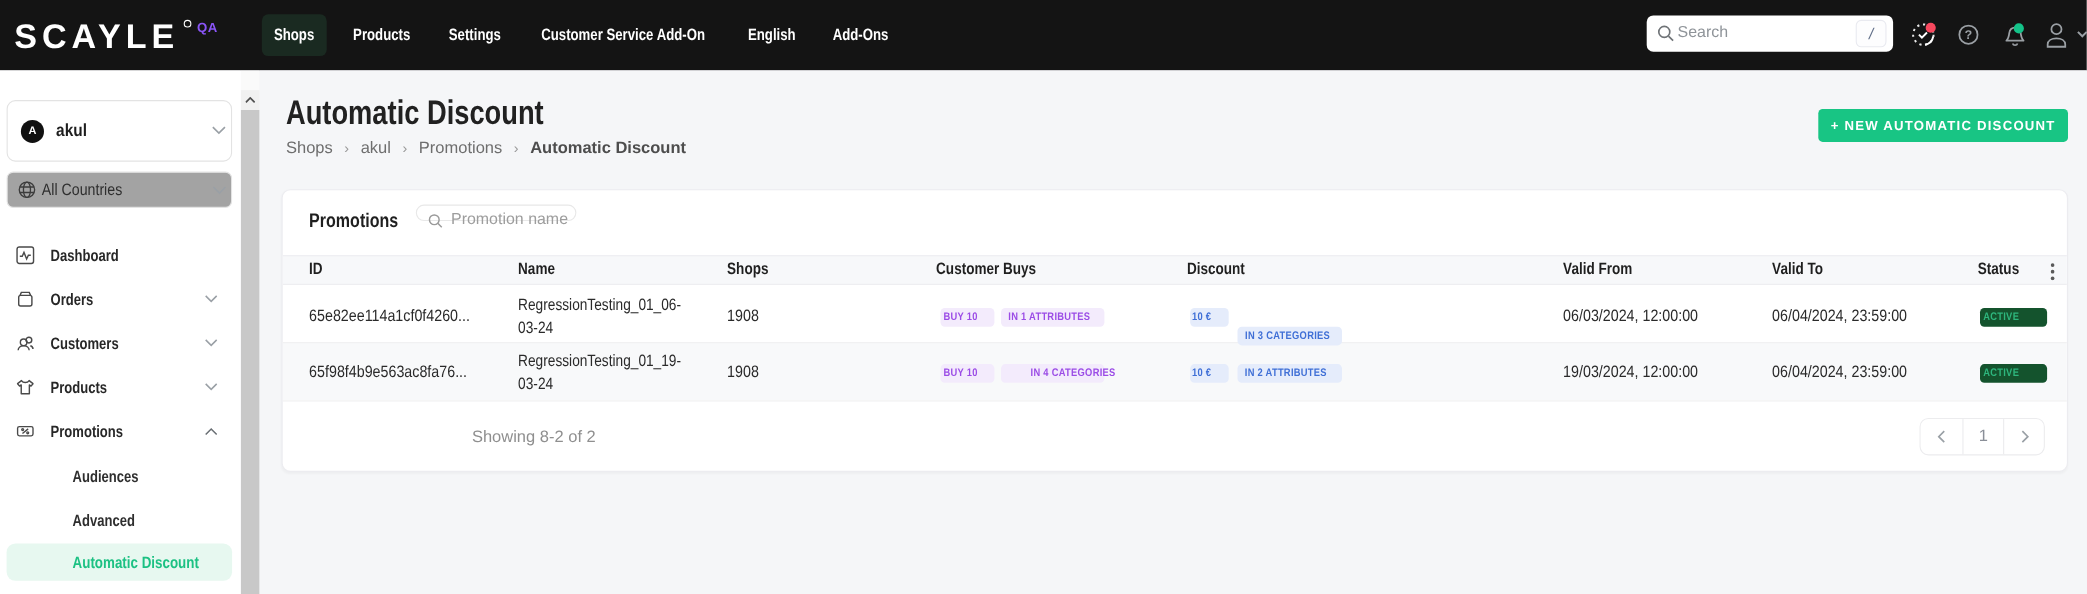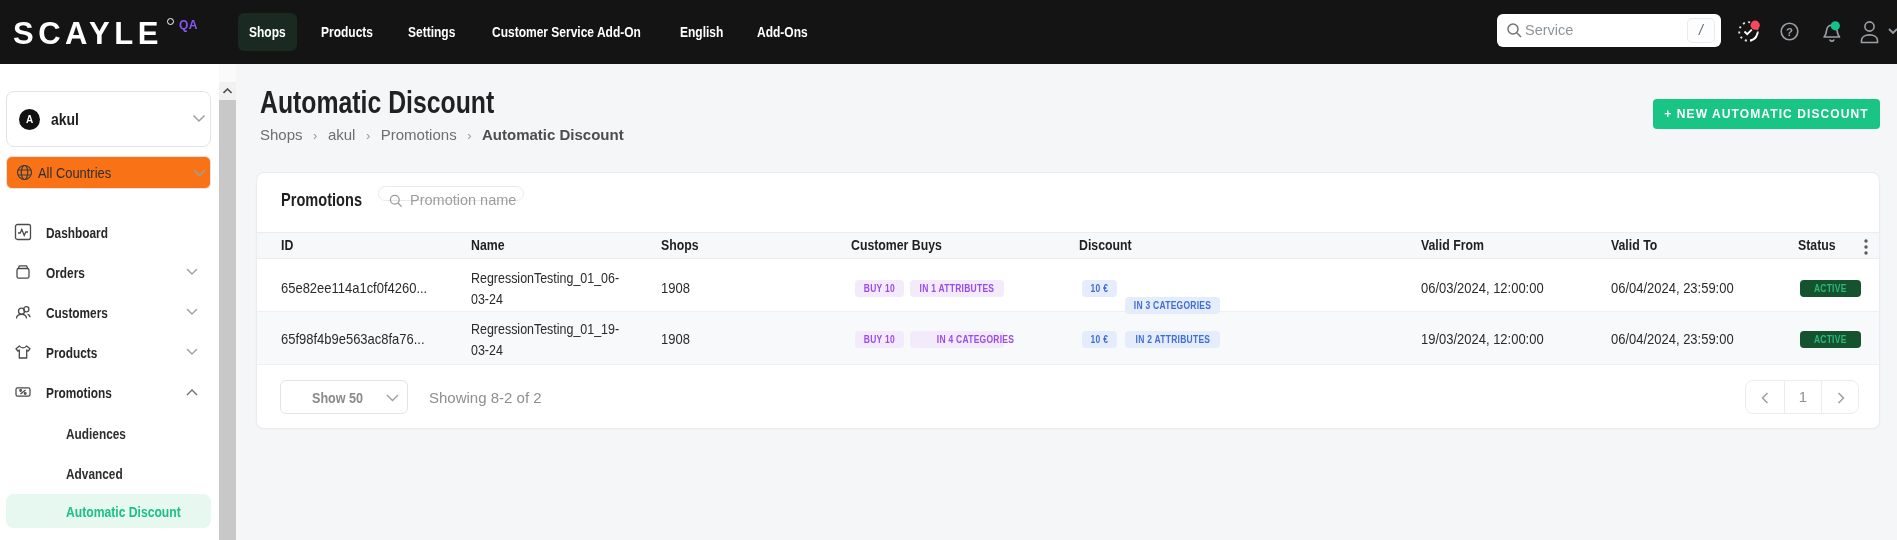--- a/index.html
+++ b/index.html
@@ -16,21 +16,21 @@
   
   #search { position:absolute; left:1497px; top:14px; width:224px; height:33px; background:#fff; border-radius:6px; }
   #search .ph { position:absolute; left:28px; top:8px; font-size:14.5px; color:#8f9499; }
   #slash { position:absolute; left:190px; top:4px; width:28px; height:25px; border:1px solid #e9eaf0; border-radius:5px; color:#5f6d87; font-size:14px; text-align:center; line-height:23px; font-style:italic; background:#fdfdfe;}
 
   
   #sidebar { position:absolute; left:0; top:64px; width:219px; height:476px; background:#fff; }
   #acctbox { position:absolute; left:6px; top:27px; width:205px; height:56px; border:1px solid #e3e3e3; border-radius:8px; background:#fff; }
   #avatar { position:absolute; left:12px; top:17px; width:21px; height:21px; background:#111; border-radius:50%; color:#fff; font-size:10px; font-weight:bold; text-align:center; line-height:21px; }
   #acctname { position:absolute; left:44px; top:19px; font-size:16px; font-weight:bold; color:#1e1e1e; transform:scaleX(0.875); transform-origin:0 50%; }
-  #cntrybox { position:absolute; left:6px; top:92px; width:205px; height:33px; border:1px solid #e3e3e3; border-radius:6px; background:#f97316; }
+  #cntrybox { position:absolute; left:6px; top:92px; width:205px; height:33px; border:1px solid #e3e3e3; border-radius:6px; background:#a3a3a3; }
   #cntrylbl { position:absolute; left:31px; top:7px; font-size:15px; color:#2e2e2e; transform:scaleX(0.86); transform-origin:0 50%; }
   .mitem { position:absolute; left:46px; font-size:15px; font-weight:bold; color:#272727; transform:scaleX(0.79); transform-origin:0 50%; }
   .msub { position:absolute; left:66px; font-size:15px; font-weight:bold; color:#2e2e2e; transform:scaleX(0.79); transform-origin:0 50%; }
   #activepill { position:absolute; left:6px; top:430px; width:205px; height:34px; background:#e7f8f0; border-radius:8px; }
   #activepill span { position:absolute; left:60px; top:9px; font-size:15px; font-weight:bold; color:#1cc183; transform:scaleX(0.81); transform-origin:0 50%; white-space:nowrap; }
 
   
   #sbar { position:absolute; left:219px; top:64px; width:17px; height:476px; background:#fafafa; }
   #sbar-btn { position:absolute; left:0; top:18px; width:17px; height:18px; background:#f1f1f1; }
   #sbar-thumb { position:absolute; left:0; top:36px; width:17px; height:440px; background:#c8c8c8; }
@@ -47,21 +47,21 @@
   #card { position:absolute; left:20px; top:108px; width:1624px; height:257px; background:#fff; border:1px solid #ececf0; border-radius:8px; box-shadow:0 1px 2px rgba(20,20,40,0.03); }
   #card .inner { position:absolute; left:0; top:0; width:1622px; height:255px; overflow:hidden; border-radius:8px; }
   #cardtitle { position:absolute; left:24px; top:17px; font-size:18px; font-weight:bold; color:#1f1f1f; transform:scaleX(0.81); transform-origin:0 50%; }
   #promo-search { position:absolute; left:121px; top:13px; width:146px; height:15px; border:1px solid #e8e8e8; border-radius:14px; }
   #promo-search span { position:absolute; left:31px; top:5px; font-size:14.5px; color:#9d9d9d; }
   #thead { position:absolute; left:0; top:59px; width:1622px; height:27px; background:#f7f8fa; border-top:1px solid #ededf0; border-bottom:1px solid #ededf0; }
   .th { position:absolute; top:64px; font-size:15px; font-weight:bold; color:#1f1f1f; line-height:16px; transform:scaleX(0.82); transform-origin:0 50%; white-space:nowrap; }
   #row2bg { position:absolute; left:0; top:138px; width:1622px; height:53px; background:#f8f9fa; }
   .rowline { position:absolute; left:0; width:1622px; height:1px; background:#f0f0f1; }
   .td { position:absolute; font-size:15px; color:#2a2a2a; line-height:21px; transform:scaleX(0.865); transform-origin:0 50%; white-space:nowrap; }
-  .badge { position:absolute; height:17px; border-radius:4px; font-size:10px; font-weight:bold; letter-spacing:0.3px; line-height:17px; text-align:center; white-space:nowrap; }
+  .badge { position:absolute; height:17px; border-radius:4px; font-size:10px; font-weight:bold; letter-spacing:0.3px; line-height:17px; white-space:nowrap; }
   .badge i { font-style:normal; display:inline-block; transform:scaleX(0.85); transform-origin:50% 50%; }
   .bpurple { background:#f3ebfc; color:#9b4ce6; }
   .bblue { background:#e5ecfb; color:#3f6fd6; }
   .bgreen { background:#14532d; color:#2eb67d; }
   
   #show50 { position:absolute; left:23px; top:207px; width:128px; height:34px; border:1px solid #e3e3e3; border-radius:6px; }
   #show50 span { position:absolute; left:31px; top:8px; font-size:15px; font-weight:bold; color:#8a8a8a; transform:scaleX(0.84); transform-origin:0 50%; }
   #showing { position:absolute; left:172px; top:216px; font-size:15px; color:#8f8f8f; }
   #pager { position:absolute; left:1488px; top:207px; width:114px; height:34px; border:1px solid #ececee; border-radius:8px; background:#fff; }
   #pager .cell { position:absolute; top:0; width:38px; height:32px; text-align:center; line-height:32px; }
@@ -79,21 +79,21 @@
   <div class="navitem" style="left:321px;">Products</div>
   <div class="navitem" style="left:408px;">Settings</div>
   <div class="navitem" style="left:492px;">Customer Service Add-On</div>
   <div class="navitem" style="left:680px;">English</div>
   <div class="navitem" style="left:757px;">Add-Ons</div>
   <div id="search">
     <svg class="abs" style="left:9px;top:8px;" width="17" height="17" viewBox="0 0 17 17" fill="none" stroke="#6f7377" stroke-width="1.5">
         <circle cx="7" cy="7" r="5"></circle>
         <line x1="10.8" y1="10.8" x2="15" y2="15"></line>
       </svg>
-    <span class="ph">Service</span>
+    <span class="ph">Search</span>
     <div id="slash">/</div>
   </div>
 
   <svg class="abs" style="left:1737px;top:19px;" width="25" height="25" viewBox="0 0 25 25" fill="none">
     <circle cx="11.5" cy="12.5" r="9.3" stroke="#e8e8e8" stroke-width="1.8" stroke-dasharray="2 3.4"></circle>
     <path d="M20.5 14 A 9.3 9.3 0 0 1 13 21.6" stroke="#fff" stroke-width="1.8"></path>
     <path d="M7.5 12.5 l2.7 2.7 l4.6 -4.6" stroke="#fff" stroke-width="1.8"></path>
     <circle cx="18.2" cy="6.2" r="4.6" fill="#f8485e"></circle>
   </svg>
 
@@ -242,26 +242,20 @@
     <div class="td" style="left:214px; top:145px; transform:scaleX(0.83);">RegressionTesting_01_19-<br>03-24</div>
     <div class="td" style="left:404px; top:155px;">1908</div>
     <div class="badge bpurple" style="left:598px; top:158px; width:49px;"><i>BUY 10</i></div>
     <div class="badge bpurple" style="left:653px; top:158px; width:94px;padding-left:20px;"><i>IN 4 CATEGORIES</i></div>
     <div class="badge bblue" style="left:825px; top:158px; width:35px;"><i>10 €</i></div>
     <div class="badge bblue" style="left:868px; top:158px; width:95px;"><i>IN 2 ATTRIBUTES</i></div>
     <div class="td" style="left:1164px; top:155px;">19/03/2024, 12:00:00</div>
     <div class="td" style="left:1354px; top:155px;">06/04/2024, 23:59:00</div>
     <div class="badge bgreen" style="left:1543px; top:158px; width:61px;"><i>ACTIVE</i></div>
 
-    <div id="show50">
-      <span>Show 50</span>
-      <svg class="abs" style="left:105px;top:13px;" width="13" height="8" viewBox="0 0 13 8" fill="none">
-            <path d="M1 1 l5.5 5.5 L12 1" stroke="#9aa0a6" stroke-width="1.4"></path>
-          </svg>
-    </div>
     <div id="showing">Showing 8-2 of 2</div>
     <div id="pager">
       <div class="cell" style="left:0;"><svg width="8" height="12" viewBox="0 0 8 12" fill="none" style="vertical-align:middle;">
               <path d="M6.5 1 L1.5 6 l5 5" stroke="#9aa0a6" stroke-width="1.5"></path>
             </svg></div>
       <div class="cell c2">1</div>
       <div class="cell" style="left:76px;"><svg width="8" height="12" viewBox="0 0 8 12" fill="none" style="vertical-align:middle;">
               <path d="M1.5 1 L6.5 6 l-5 5" stroke="#9aa0a6" stroke-width="1.5"></path>
             </svg></div>
     </div>

